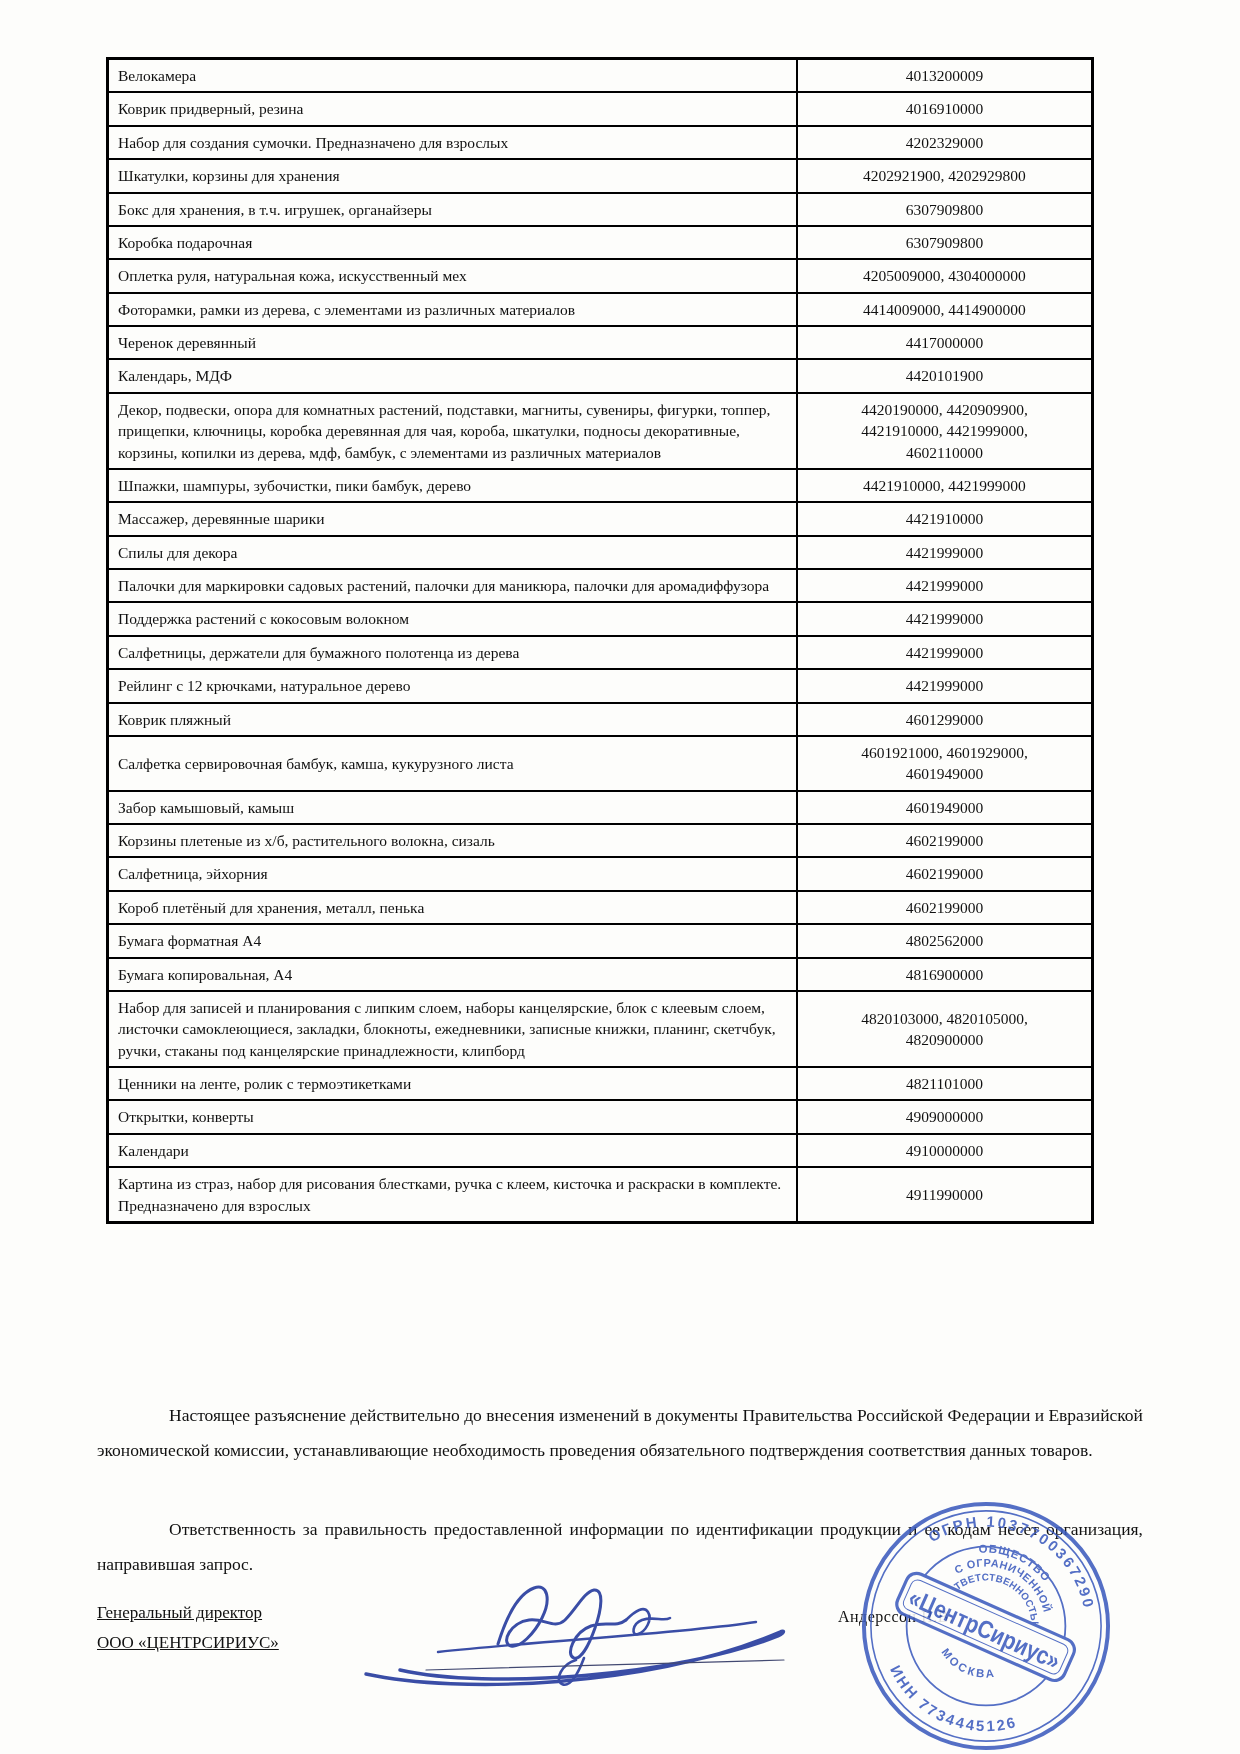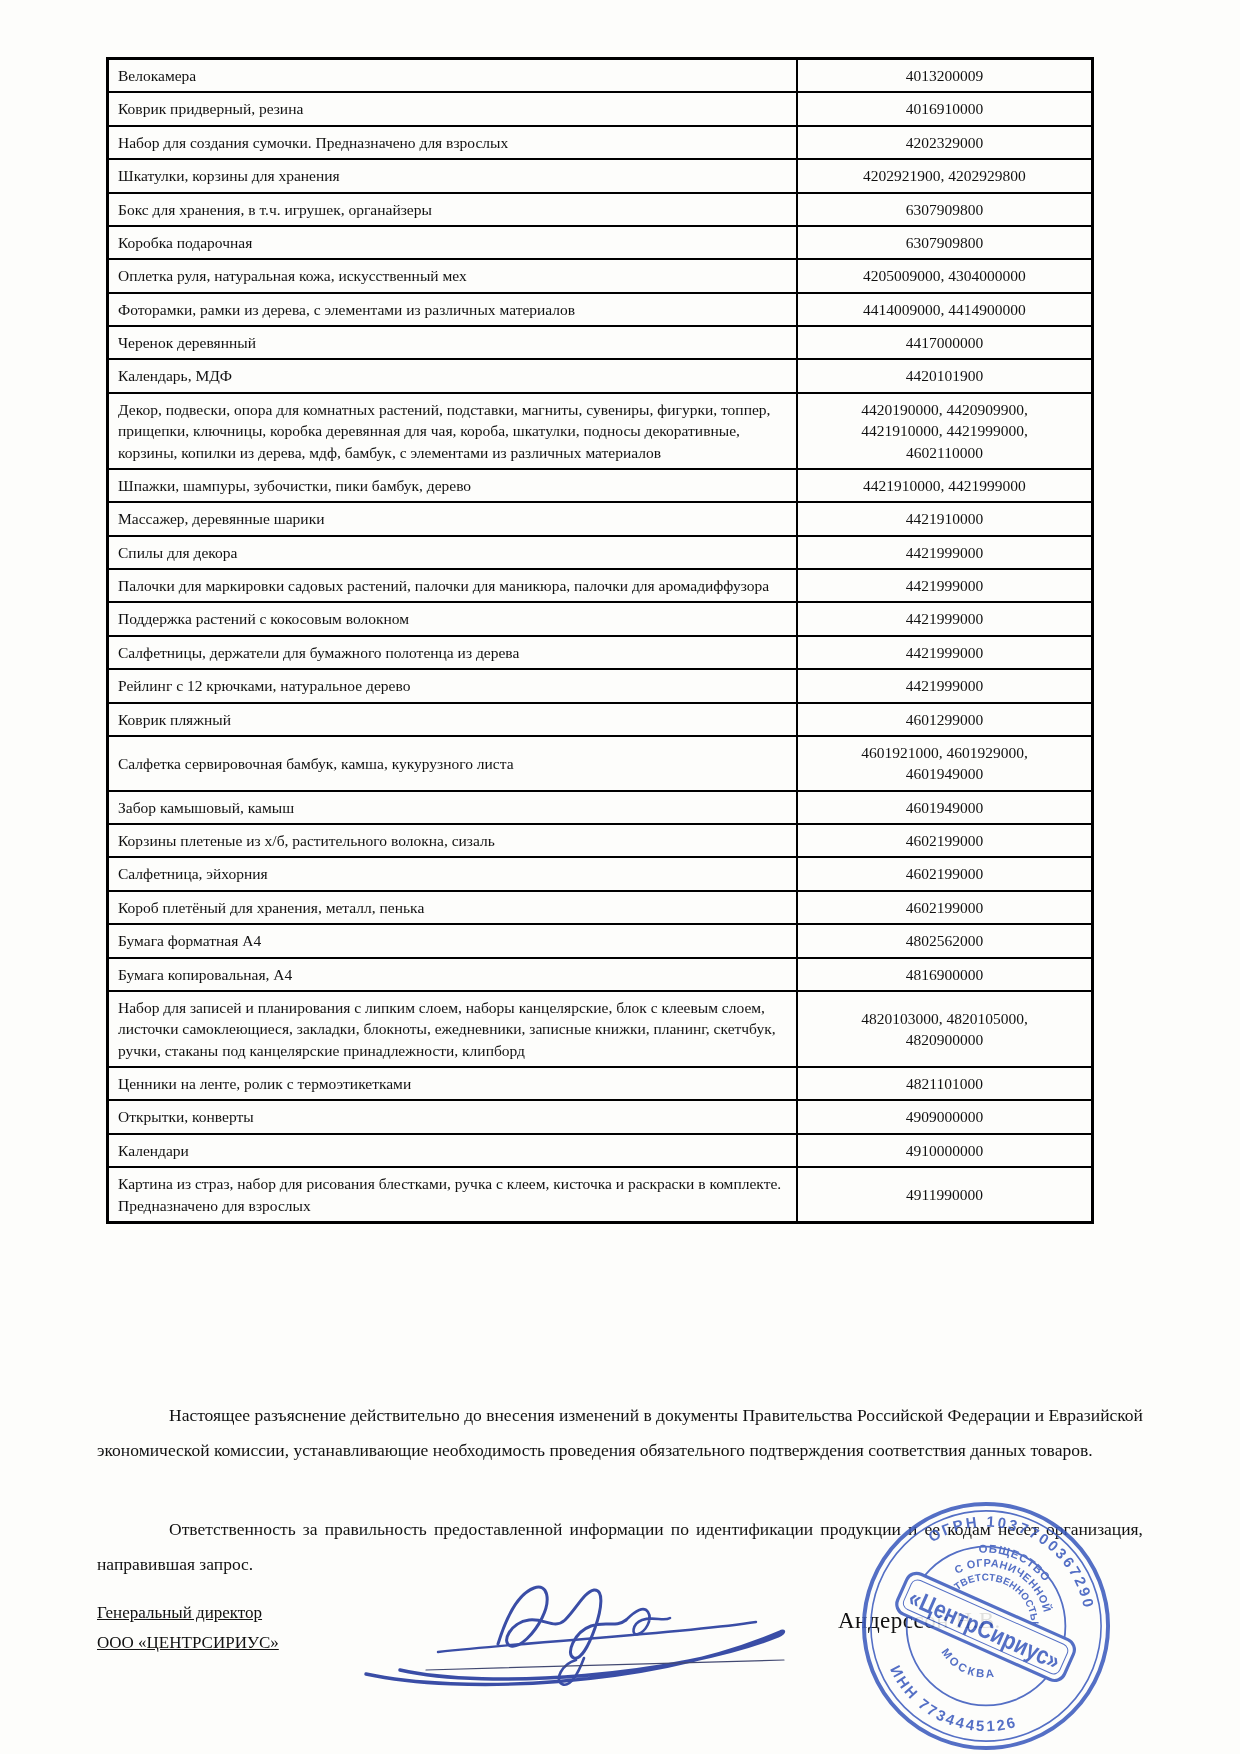--- a/index.html
+++ b/index.html
@@ -37,21 +37,21 @@
   }
   #para-validity{top:1398px;}
   #para-responsibility{top:1512px;}
   
   .sig-block{
     position:absolute;left:97px;top:1598px;
     font-size:17px;line-height:1.75;white-space:pre-line;text-decoration:underline;
   }
   .signer-name{
     position:absolute;left:838px;top:1608px;
-    font-size:23px;letter-spacing:.5px;
+    font-size:16px;letter-spacing:.5px;
   }
   .signature-svg{position:absolute;left:348px;top:1548px;}
   .stamp-svg{position:absolute;left:857px;top:1497px;opacity:.88;}
   .stamp-svg text{font-family:"Liberation Sans","DejaVu Sans",sans-serif;}
 </style>
 </head>
 <body>
 
 <div class="page">
 

